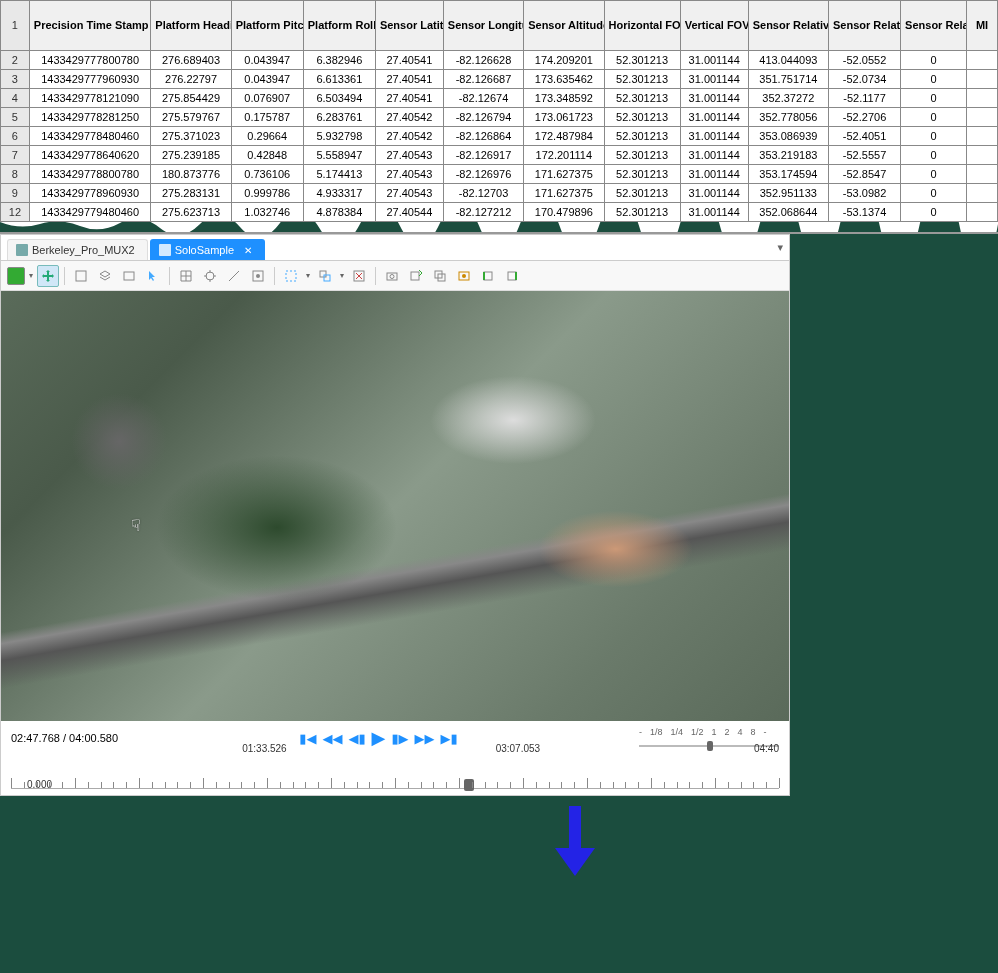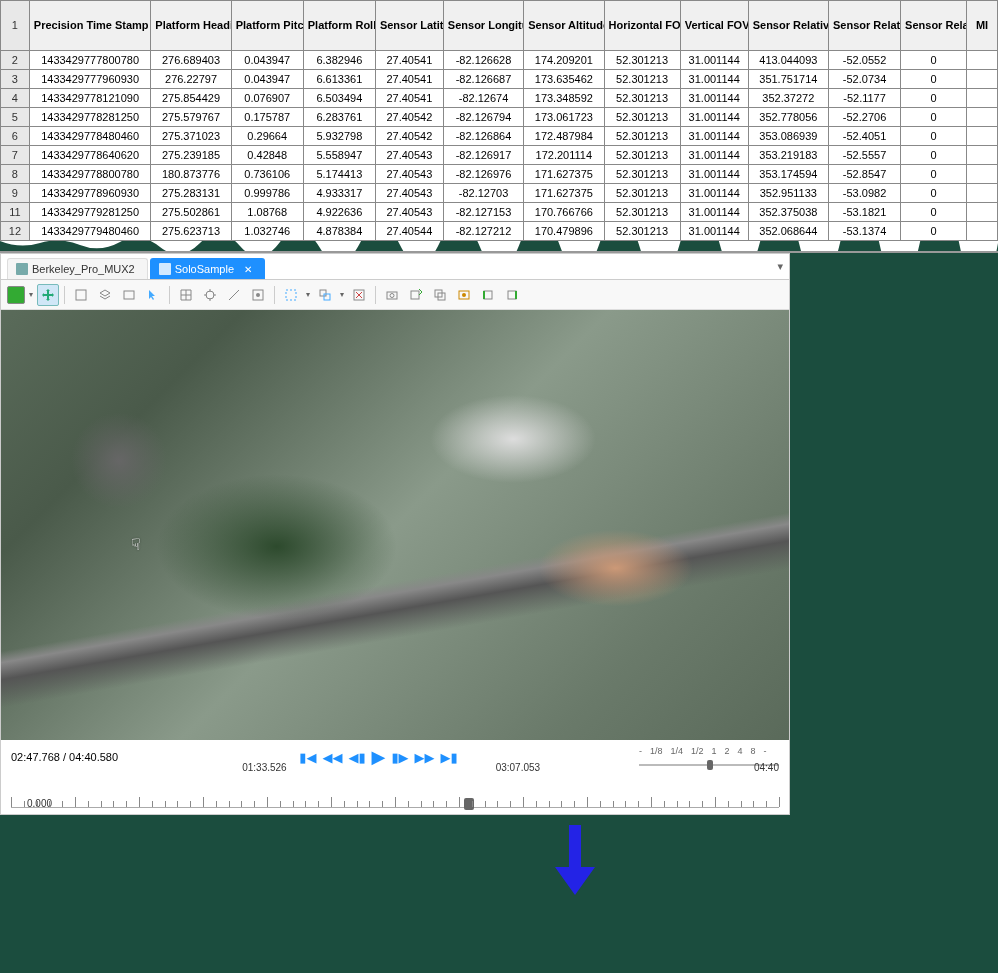--- a/index.html
+++ b/index.html
@@ -216,36 +216,20 @@
           <td>-82.12703</td>
           <td>171.627375</td>
           <td>52.301213</td>
           <td>31.001144</td>
           <td>352.951133</td>
           <td>-53.0982</td>
           <td>0</td>
           <td></td>
         </tr>
         <tr>
-          <th class="rownum">11</th>
-          <td>1433429779281250</td>
-          <td>275.502861</td>
-          <td>1.08768</td>
-          <td>4.922636</td>
-          <td>27.40543</td>
-          <td>-82.127153</td>
-          <td>170.766766</td>
-          <td>52.301213</td>
-          <td>31.001144</td>
-          <td>352.375038</td>
-          <td>-53.1821</td>
-          <td>0</td>
-          <td></td>
-        </tr>
-        <tr>
           <th class="rownum">12</th>
           <td>1433429779480460</td>
           <td>275.623713</td>
           <td>1.032746</td>
           <td>4.878384</td>
           <td>27.40544</td>
           <td>-82.127212</td>
           <td>170.479896</td>
           <td>52.301213</td>
           <td>31.001144</td>
@@ -391,21 +375,21 @@
         </svg>
       </div>
   </div>
 
   <div class="video-view">
     <span class="cursor-hand">☟</span>
   </div>
 
   <div class="controls">
     <div class="time-row">
-      <span class="time-label">02:47.768 / 04:40.580</span>
+      <span class="time-label">02:47.768 / 04:00.580</span>
       <div class="play-controls">
         <span class="play-btn">▮◀</span>
         <span class="play-btn">◀◀</span>
         <span class="play-btn">◀▮</span>
         <span class="play-btn big">▶</span>
         <span class="play-btn">▮▶</span>
         <span class="play-btn">▶▶</span>
         <span class="play-btn">▶▮</span>
       </div>
       <div>

